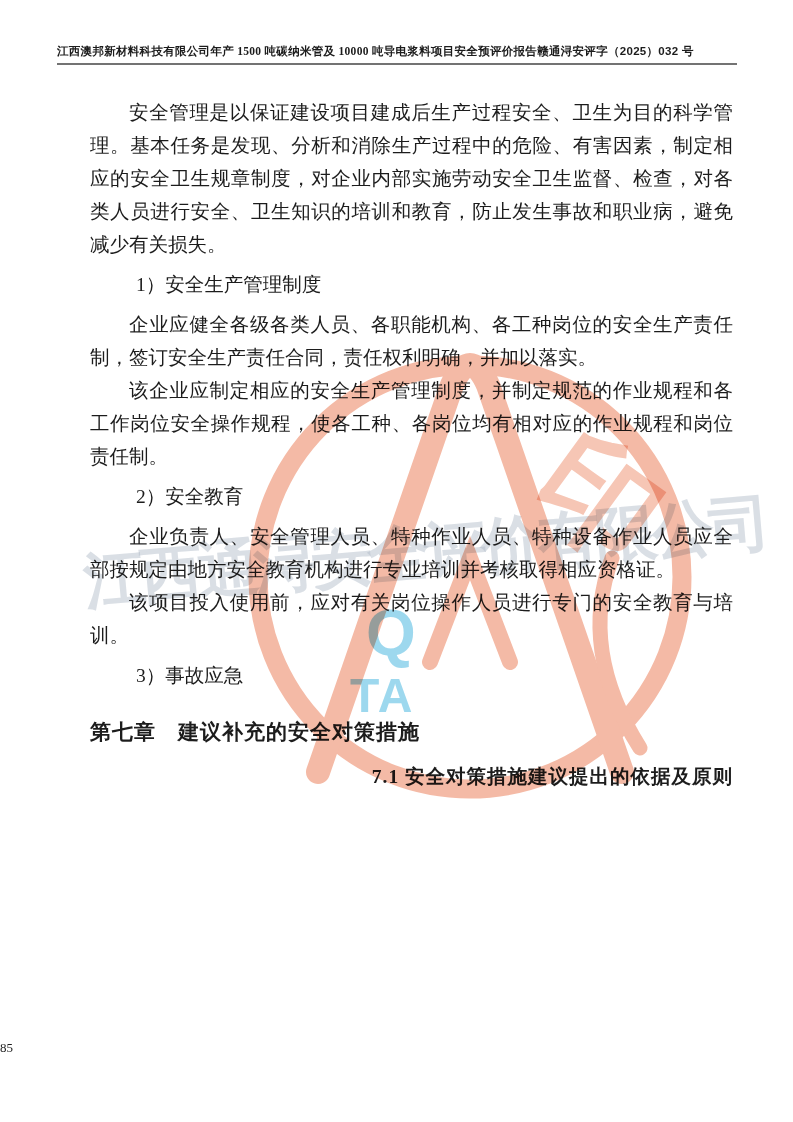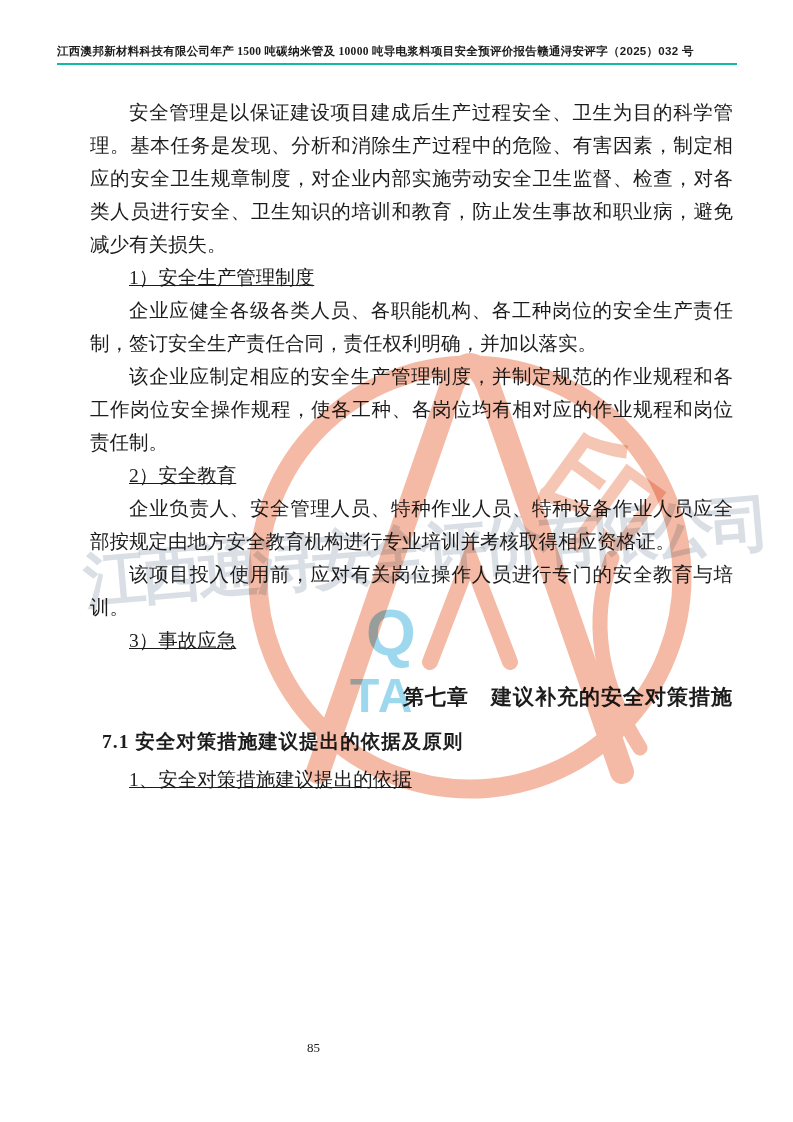--- a/index.html
+++ b/index.html
@@ -1,33 +1,33 @@
 <!DOCTYPE html>
 <html style="--stamp: #ef9677;"><head>
 <meta charset="utf-8">
 <style>
   html,body{margin:0;padding:0;background:#ffffff;width:793px;height:1122px;overflow:hidden;}
   body{font-family:"Liberation Serif","DejaVu Serif",serif;color:#1c1c1c;position:relative;}
   .page{position:relative;width:793px;height:1122px;background:#fff;}
 
   
-  .header{position:absolute;left:57px;top:44px;width:680px;border-bottom:2px solid #14b8a6;
+  .header{position:absolute;left:57px;top:44px;width:680px;border-bottom:2px solid #737373;
           padding-bottom:4px;font-size:11.5px;font-weight:bold;white-space:nowrap;
           letter-spacing:.3px;}
   .header .doc-no{font-family:"Liberation Sans","DejaVu Sans",sans-serif;font-weight:bold;}
 
   
   .content{position:absolute;left:90px;top:96px;width:643px;z-index:2;}
   .para{font-size:19.5px;line-height:33px;text-align:justify;text-indent:2em;margin:0;}
-  .subhead{font-size:19.5px;line-height:33px;text-indent:2em;margin:0;text-decoration:underline;}
+  .subhead{font-size:19.5px;line-height:33px;text-indent:2em;margin:7px;}
   .chapter-title{font-family:"Liberation Sans","DejaVu Sans",sans-serif;font-weight:bold;
-                 font-size:21px;text-align:right;margin:26px 0 14px 0;letter-spacing:1px;}
+                 font-size:21px;text-align:left;margin:26px 0 14px 0;letter-spacing:1px;}
   .section-title{font-size:19.5px;font-weight:bold;margin:0 0 4px 0;padding-left:12px;
-                 line-height:34px;letter-spacing:1px;}
-  .footer{position:absolute;left:0;top:1040px;width:627px;text-align:center;font-size:13px;z-index:2;}
+                 line-height:34px;letter-spacing:1px;text-align:right;}
+  .footer{position:absolute;left:0;top:1040px;width:627px;font-size:13px;z-index:2;}
 
   
   .wm-company{position:absolute;left:84px;top:540px;width:700px;z-index:1;
               font-size:62px;letter-spacing:-5px;font-weight:bold;white-space:nowrap;
               color:rgba(172,183,197,0.45);transform:rotate(-5deg);transform-origin:left center;}
   .wm-q{position:absolute;left:366px;top:596px;z-index:1;font-family:"Liberation Sans",sans-serif;
         font-weight:bold;font-size:64px;color:rgba(125,203,233,0.75);}
   .wm-ta{position:absolute;left:350px;top:668px;z-index:1;font-family:"Liberation Sans",sans-serif;
          font-weight:bold;font-size:48px;letter-spacing:2px;color:rgba(125,203,233,0.75);}
   .stamp-layer{position:absolute;left:0;top:0;width:793px;height:1122px;z-index:3;
@@ -55,21 +55,20 @@
     <p class="subhead">1）安全生产管理制度</p>
     <p class="para">企业应健全各级各类人员、各职能机构、各工种岗位的安全生产责任制，签订安全生产责任合同，责任权利明确，并加以落实。</p>
     <p class="para">该企业应制定相应的安全生产管理制度，并制定规范的作业规程和各工作岗位安全操作规程，使各工种、各岗位均有相对应的作业规程和岗位责任制。</p>
     <p class="subhead">2）安全教育</p>
     <p class="para">企业负责人、安全管理人员、特种作业人员、特种设备作业人员应全部按规定由地方安全教育机构进行专业培训并考核取得相应资格证。</p>
     <p class="para">该项目投入使用前，应对有关岗位操作人员进行专门的安全教育与培训。</p>
     <p class="subhead">3）事故应急</p>
 
     <h1 class="chapter-title">第七章　建议补充的安全对策措施</h1>
     <h2 class="section-title">7.1 安全对策措施建议提出的依据及原则</h2>
-    <p class="subhead">1、安全对策措施建议提出的依据</p>
   </div>
 
   <div class="footer">85</div>
 
   <div class="wm-seal">印</div>
 
   <svg class="stamp-layer" viewBox="0 0 793 1122">
     <g fill="none" stroke="#ef9677">
       <circle cx="470" cy="577" r="212" stroke-width="19"></circle>
       <path stroke-width="24" stroke-linecap="round" d="M318 772 L452 385 Q470 345 488 385 L622 772"></path>

